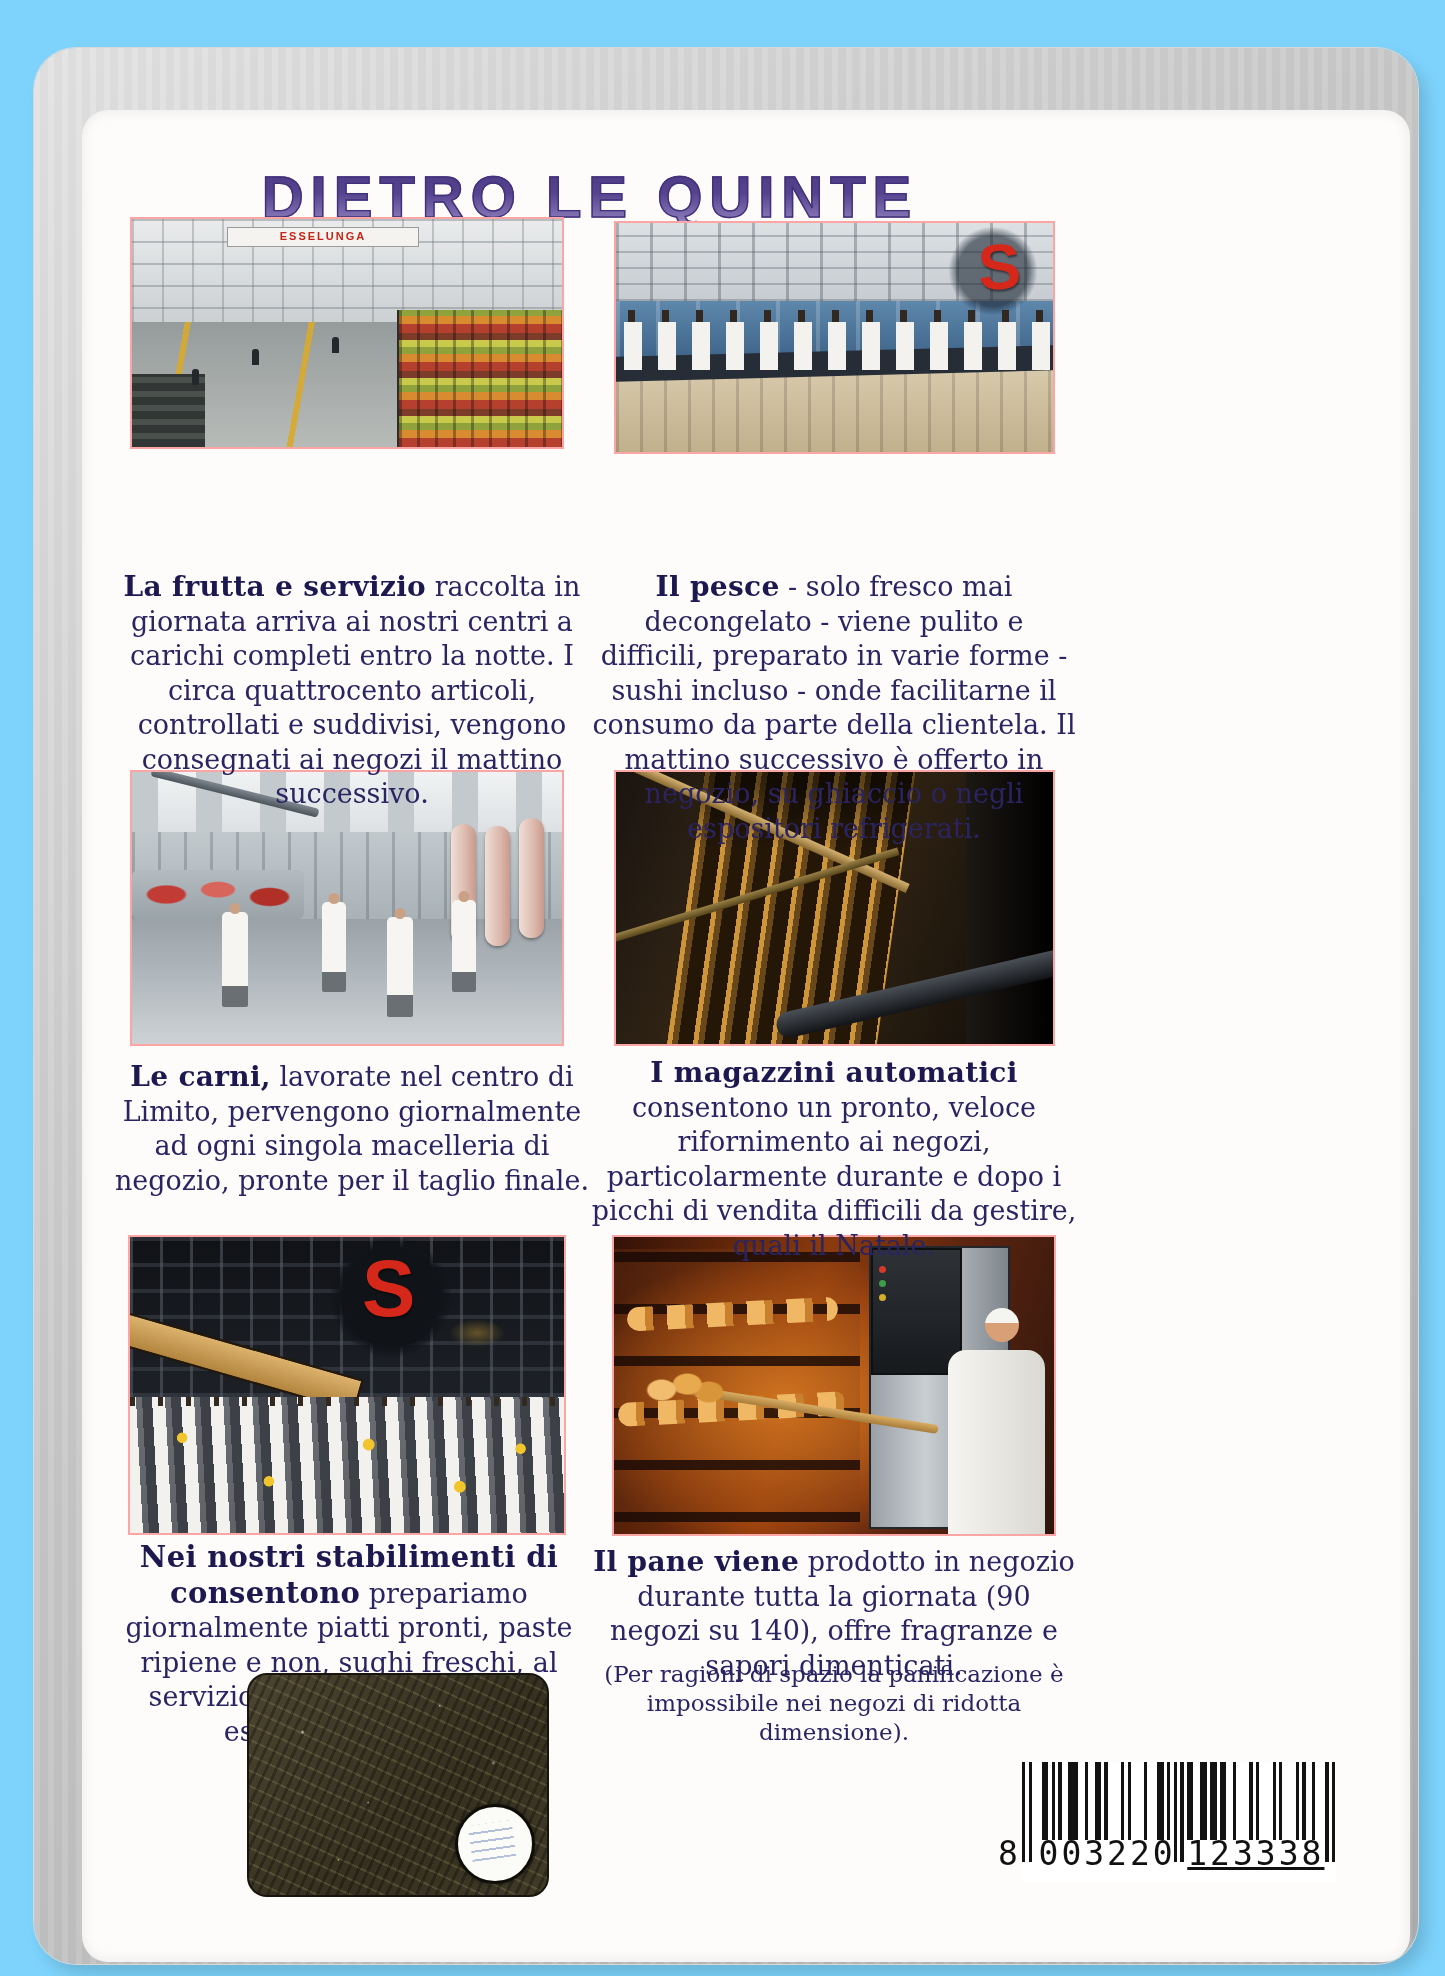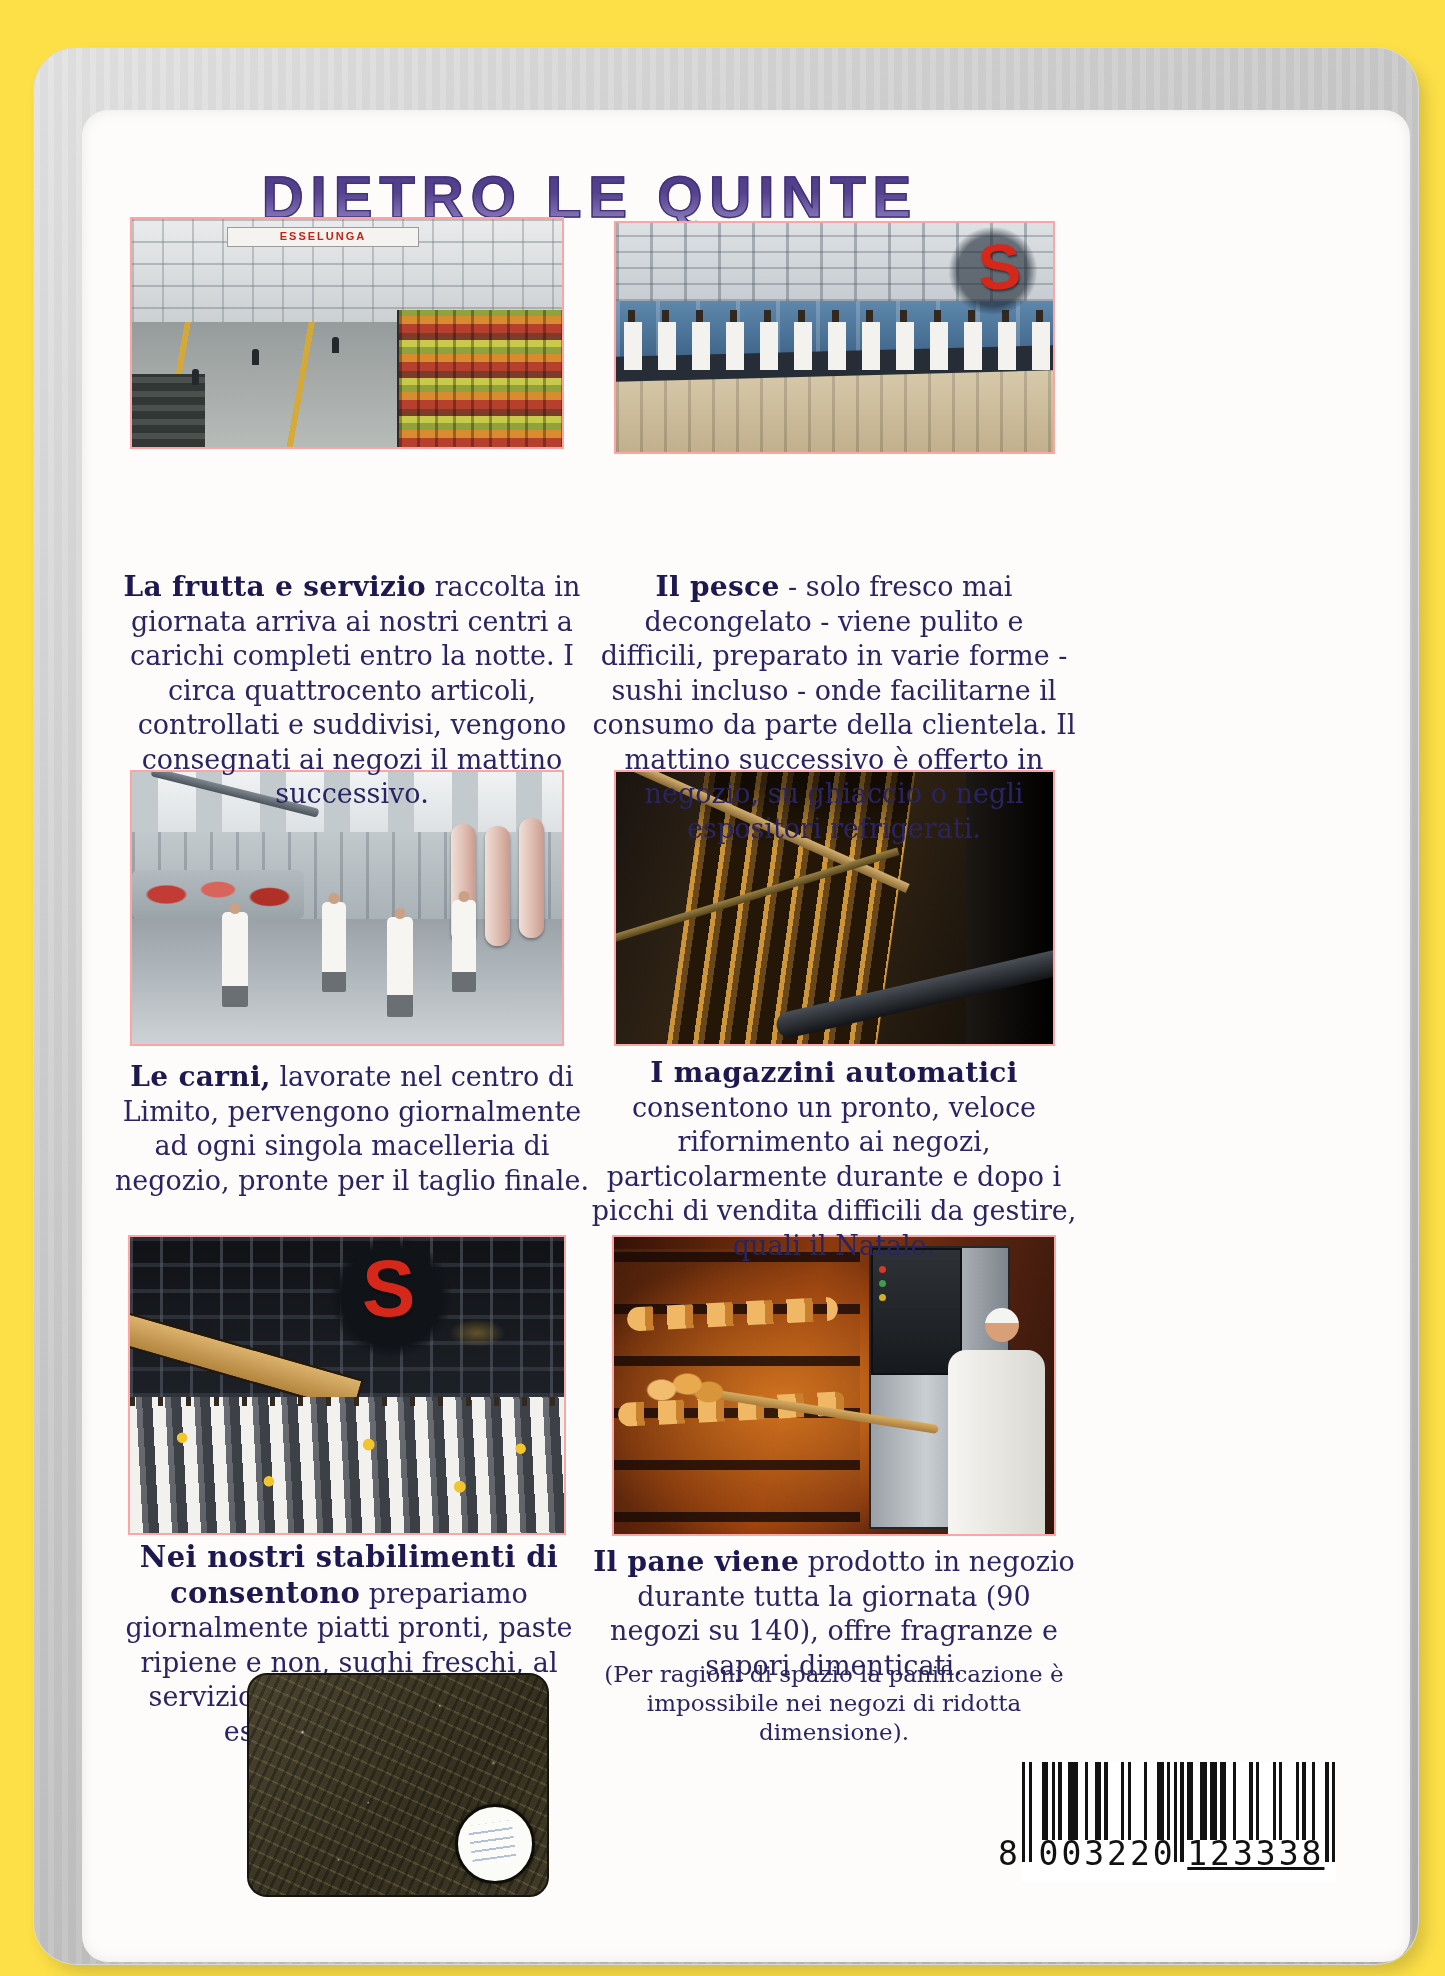--- a/index.html
+++ b/index.html
@@ -1,16 +1,16 @@
 <!DOCTYPE html>
 <html><head>
 <meta charset="utf-8">
 <style>
   html,body{margin:0;padding:0;background:#ffffff;}
-  #page{position:relative;width:1445px;height:1976px;background:#fde047;overflow:hidden;
+  #page{position:relative;width:1445px;height:1976px;background:#7dd3fc;overflow:hidden;
         font-family:"Liberation Sans",sans-serif;}
 
   
   .case{position:absolute;left:34px;top:48px;width:1384px;height:1916px;border-radius:42px;
         background:linear-gradient(135deg,#e2e2e2 0%,#c6c6c6 45%,#adadad 100%);
         box-shadow:0 0 0 1px #d8d8d8, 8px 10px 16px rgba(0,0,0,.15);}
   .case-edge-streaks{position:absolute;left:0;top:0;right:0;bottom:0;border-radius:42px;
         background:repeating-linear-gradient(90deg,rgba(255,255,255,.25) 0 6px,rgba(0,0,0,.05) 6px 14px);
         opacity:.35;}
   .case-face{position:absolute;left:48px;top:62px;width:1328px;height:1852px;border-radius:26px;

